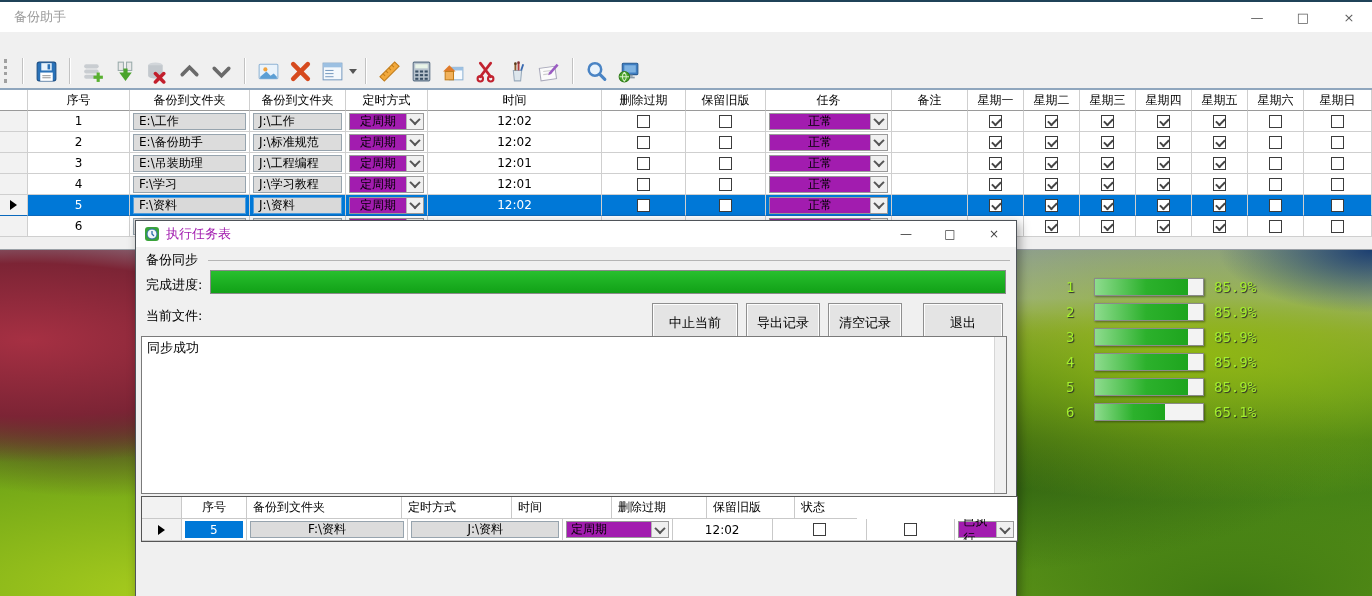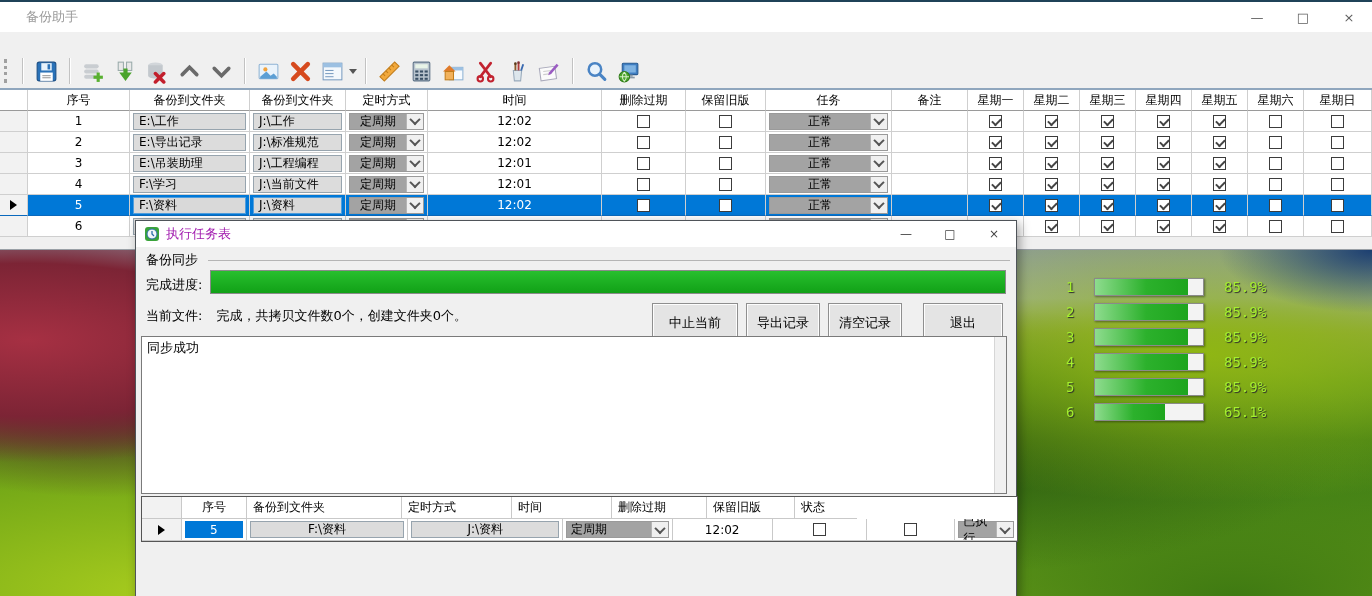--- a/index.html
+++ b/index.html
@@ -15,21 +15,21 @@
       radial-gradient(420px 150px at 8% 42%, #4c1f2a 0%, rgba(76,31,42,0) 68%),
       radial-gradient(700px 240px at 88% 30%, #8fb614 0%, rgba(143,182,20,0) 62%),
       radial-gradient(650px 220px at 70% 55%, #2e5c10 0%, rgba(46,92,16,0) 60%),
       radial-gradient(900px 320px at 90% 100%, #3f7a12 0%, rgba(63,122,18,0) 65%),
       radial-gradient(820px 280px at 12% 100%, #a8cc1e 0%, #6ba216 52%, rgba(107,162,22,0) 78%),
       linear-gradient(180deg, #8e9aa6 0%, #a5aeb5 14%, #90a24e 24%, #5d9422 38%, #3b7a16 55%, #4f8d1a 72%, #7fb01e 100%);
   }
 
   
   .titlebar { position:absolute; left:0; top:0; width:1372px; height:32px; background:#fff;
-    border-top:2px solid #1f4258; display:flex; align-items:center;padding-left:12px; }
+    border-top:2px solid #1f4258; display:flex; align-items:center; }
   .title-text { margin-left:14px; font-size:13px; color:#9b9b9b; }
   .win-btns { margin-left:auto; display:flex; }
   .win-btn { width:46px; height:30px; display:flex; align-items:center; justify-content:center;
     color:#5f5f5f; font-size:13px; }
   .menubar { position:absolute; left:0; top:32px; width:1372px; height:22px; background:#f0f0f0;
     display:flex; align-items:center; }
   .menu-item { padding:2px 12px; font-size:13px; color:#111; }
   .toolbar { position:absolute; left:0; top:54px; width:1372px; height:34px; background:#f0f0f0;
     display:flex; align-items:center; }
   .grip { width:5px; height:24px; border-left:3px dotted #a0a0a0; margin:0 6px 0 4px; }
@@ -44,21 +44,21 @@
   .g-row, .g-head { display:flex; height:21px; }
   .c { display:flex; align-items:center; justify-content:center; height:21px;
        border-right:1px solid #cfcfcf; border-bottom:1px solid #cfcfcf; background:#fff; overflow:hidden; }
   .g-head .c { background:#fff; border-bottom:1px solid #9a9a9a; font-size:12px; }
   .c-rh{width:28px; background:#f2f2f2;} .c-no{width:102px;} .c-src{width:120px;} .c-dst{width:96px;}
   .c-mode{width:82px;} .c-time{width:174px;} .c-del{width:84px;} .c-keep{width:80px;}
   .c-task{width:126px;} .c-note{width:76px;} .c-day{width:56px;} .c-day.last{width:68px;}
   .g-row .c-rh { background:#f2f2f2; }
   .sunken { flex:1; margin:1px 3px; background:#dcdcdc; border:1px solid #97a4ae; height:17px;
     display:flex; align-items:center; padding-left:5px; font-size:12px; }
-  .combo { flex:1; margin:1px 3px; background:#a3a3a3; border:1px solid #9a9a9a; height:17px;
+  .combo { flex:1; margin:1px 3px; background:#a21caf; border:1px solid #9a9a9a; height:17px;
     display:flex; align-items:center; }
   .combo .val { flex:1; text-align:center; font-size:12px; }
   .dd { width:17px; align-self:stretch; border-left:1px solid #b5b5b5; background:#f0f0f0;
     display:flex; align-items:center; justify-content:center; }
   .dd::after { content:""; width:6px; height:6px; border-right:2px solid #555; border-bottom:2px solid #555;
     transform:rotate(45deg) translate(-1px,-1px); }
   .cb { width:13px; height:13px; border:1px solid #3c3c3c; background:#fff; position:relative; display:inline-block; }
   .cb.on::after { content:""; position:absolute; left:2px; top:2px; width:7px; height:4px;
     border-left:2px solid #444; border-bottom:2px solid #444; transform:rotate(-45deg); }
   .sel-arrow { width:0; height:0; border-top:5px solid transparent; border-bottom:5px solid transparent;
@@ -106,21 +106,21 @@
   .dc .sunken { justify-content:center; padding-left:0; }
   .dc .combo.plain .val { text-align:left; padding-left:4px; }
 
   
   .gadget { position:absolute; left:1066px; top:274px; width:280px; }
   .g-bar-row { display:flex; align-items:center; height:25px; }
   .g-label { width:28px; font-family:"DejaVu Sans Mono",monospace; font-size:14px; color:#a4ef2e;
     text-shadow:1px 1px 1px #2c2c2c; }
   .g-track { width:110px; height:18px; background:#f3f3f3; border:1px solid #8a8a8a; box-shadow:1px 1px 2px rgba(0,0,0,.4); }
   .g-fill { height:100%; background:linear-gradient(90deg,#8edc8e 0%,#2cb12c 55%,#1ea51e 100%); }
-  .g-pct { margin-left:20px; font-family:"DejaVu Sans Mono",monospace; font-size:14px; color:#a4ef2e;
+  .g-pct { margin-left:10px; font-family:"DejaVu Sans Mono",monospace; font-size:14px; color:#a4ef2e;
     text-shadow:1px 1px 1px #2c2c2c; }
 </style>
 </head>
 <body>
 
 <div class="screen">
 
   <div class="desktop"></div>
 
   <div class="titlebar">
@@ -354,21 +354,21 @@
         </div>
       <div class="c c-day last">
           <span class="cb"></span>
         </div>
     </div>
 
     <div class="g-row">
       <div class="c c-rh"></div>
       <div class="c c-no">2</div>
       <div class="c c-src">
-          <div class="sunken">E:\导出记录</div>
+          <div class="sunken">E:\备份助手</div>
         </div>
       <div class="c c-dst">
           <div class="sunken">J:\标准规范</div>
         </div>
       <div class="c c-mode">
           <div class="combo">
             <span class="val">定周期</span>
             <i class="dd"></i>
           </div>
         </div>
@@ -461,21 +461,21 @@
         </div>
     </div>
 
     <div class="g-row">
       <div class="c c-rh"></div>
       <div class="c c-no">4</div>
       <div class="c c-src">
           <div class="sunken">F:\学习</div>
         </div>
       <div class="c c-dst">
-          <div class="sunken">J:\当前文件</div>
+          <div class="sunken">J:\学习教程</div>
         </div>
       <div class="c c-mode">
           <div class="combo">
             <span class="val">定周期</span>
             <i class="dd"></i>
           </div>
         </div>
       <div class="c c-time">12:01</div>
       <div class="c c-del">
           <span class="cb"></span>
@@ -683,21 +683,20 @@
     </div>
     <div class="dlg-body">
       <span class="grp-label">备份同步</span>
       <div class="grp-line"></div>
       <span class="prog-label">完成进度:</span>
       <div class="prog-track">
         <div class="prog-fill" style="width: 100%;"></div>
       </div>
       <div class="cur-row">
         <span>当前文件:</span>
-        <span>完成，共拷贝文件数0个，创建文件夹0个。</span>
       </div>
       <div class="btn-row">
         <div class="btn b0">中止当前</div>
         <div class="btn b1">导出记录</div>
         <div class="btn b2">清空记录</div>
         <div class="btn b3">退出</div>
       </div>
       <div class="log">
         <div class="log-text">同步成功</div>
         <div class="log-sb"></div>

